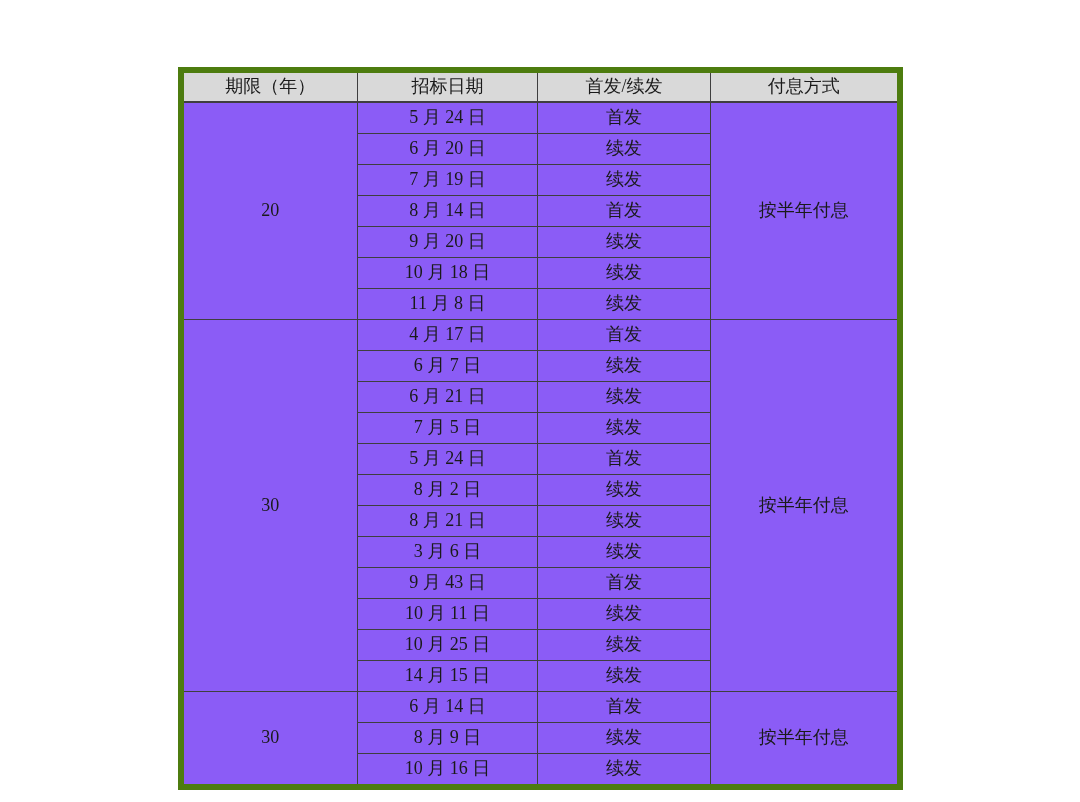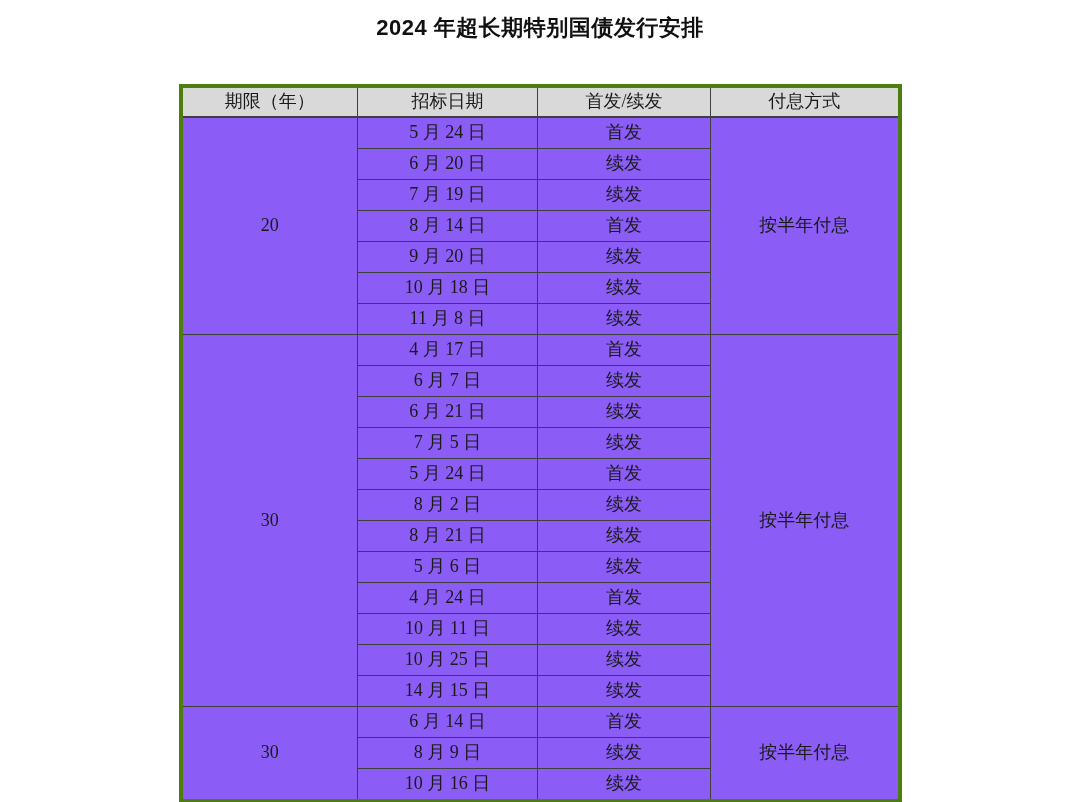--- a/index.html
+++ b/index.html
@@ -24,22 +24,22 @@
     font-family: "Liberation Sans", sans-serif;
     font-weight: bold;
     font-size: 22px;
     line-height: 26px;
     letter-spacing: 0.5px;
     color: #111111;
   }
   table.issuance {
     border-collapse: collapse;
     table-layout: fixed;
-    margin: 43px auto 0 auto;
-    border: 4px solid #4d7c0f;
+    margin: 67px auto 0 auto;
+    border: 6px solid #4d7c0f;
     padding-left: 20px;
   }
   table.issuance th,
   table.issuance td {
     border: 1px solid #3f3f3f;
     text-align: center;
     vertical-align: middle;
     font-size: 18px;
     font-weight: normal;
     padding: 0;
@@ -59,21 +59,20 @@
   col.c-term   { width: 177px; }
   col.c-date   { width: 180px; }
   col.c-type   { width: 173px; }
   col.c-pay    { width: 189px; }
 </style>
 </head>
 <body>
 
 <div class="page">
 
-  <h1 class="doc-title">2024 年超长期特别国债发行安排</h1>
 
   <table class="issuance">
     <colgroup>
       <col class="c-term">
       <col class="c-date">
       <col class="c-type">
       <col class="c-pay">
     </colgroup>
     <thead>
       <tr>
@@ -138,25 +137,25 @@
         </tr>
         <tr>
           <td>8 月 2 日</td>
           <td>续发</td>
         </tr>
         <tr>
           <td>8 月 21 日</td>
           <td>续发</td>
         </tr>
         <tr>
-          <td>5 月 6 日</td>
+          <td>3 月 6 日</td>
           <td>续发</td>
         </tr>
         <tr>
-          <td>4 月 24 日</td>
+          <td>9 月 43 日</td>
           <td>首发</td>
         </tr>
         <tr>
           <td>10 月 11 日</td>
           <td>续发</td>
         </tr>
         <tr>
           <td>10 月 25 日</td>
           <td>续发</td>
         </tr>

